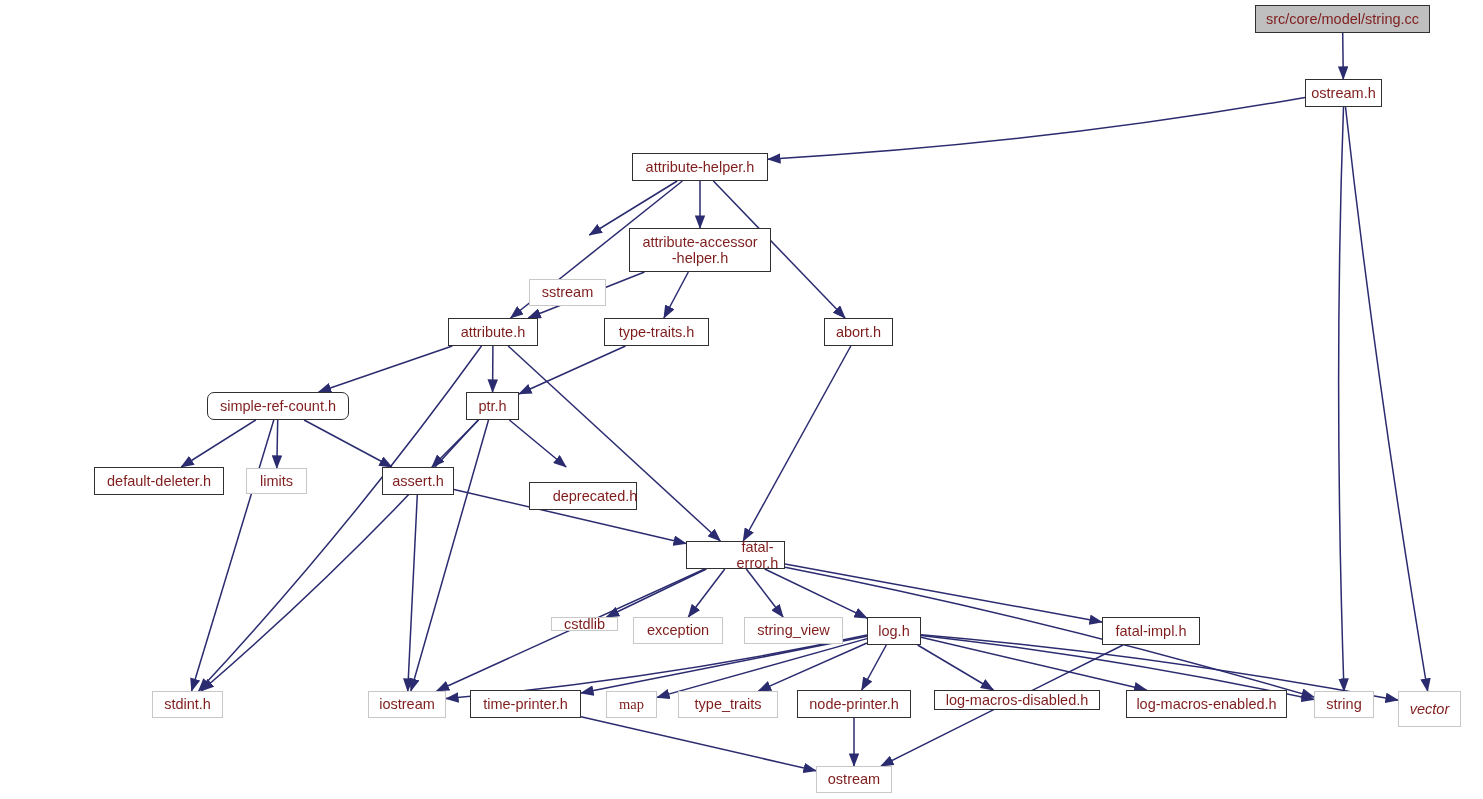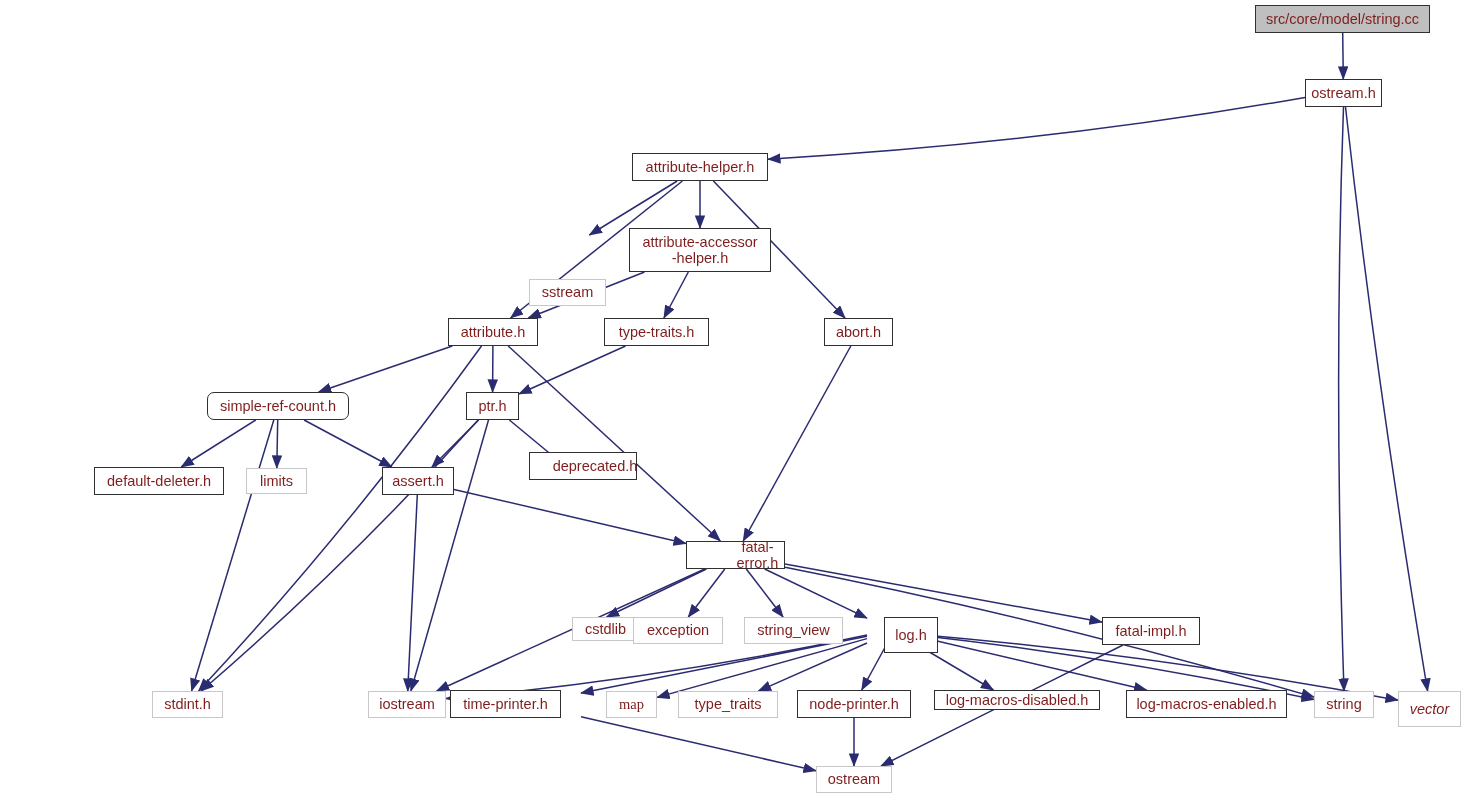--- a/index.html
+++ b/index.html
@@ -118,30 +118,30 @@
       <div class="node n-header" style="left: 629px; top: 228px; width: 142px; height: 44px;">attribute-accessor
 -helper.h</div>
       <div class="node n-header" style="left: 448px; top: 318px; width: 90px; height: 28px;">attribute.h</div>
       <div class="node n-header" style="left: 604px; top: 318px; width: 105px; height: 28px;">type-traits.h</div>
       <div class="node n-header" style="left: 824px; top: 318px; width: 69px; height: 28px;">abort.h</div>
       <div class="node n-header" style="left: 207px; top: 392px; width: 142px; height: 28px; border-radius: 7px;">simple-ref-count.h</div>
       <div class="node n-header" style="left: 466px; top: 392px; width: 53px; height: 28px;">ptr.h</div>
       <div class="node n-header" style="left: 94px; top: 467px; width: 130px; height: 28px;">default-deleter.h</div>
       <div class="node n-system" style="left: 246px; top: 468px; width: 61px; height: 26px;">limits</div>
       <div class="node n-header" style="left: 382px; top: 467px; width: 72px; height: 28px;">assert.h</div>
-      <div class="node n-header" style="left: 529px; top: 452px; width: 108px; height: 28px; padding-left: 24px;">deprecated.h</div>
+      <div class="node n-header" style="left: 529px; top: 482px; width: 108px; height: 28px; padding-left: 24px;">deprecated.h</div>
       <div class="node n-header" style="left: 686px; top: 541px; width: 99px; height: 28px; padding-left: 44px;">fatal-error.h</div>
-      <div class="node n-system" style="left: 572px; top: 617px; width: 67px; height: 24px;">cstdlib</div>
+      <div class="node n-system" style="left: 551px; top: 617px; width: 67px; height: 14px;">cstdlib</div>
       <div class="node n-system" style="left: 633px; top: 617px; width: 90px; height: 27px;">exception</div>
       <div class="node n-system" style="left: 744px; top: 617px; width: 99px; height: 27px;">string_view</div>
-      <div class="node n-header" style="left: 867px; top: 617px; width: 54px; height: 36px; margin-left: 17px;">log.h</div>
+      <div class="node n-header" style="left: 867px; top: 617px; width: 54px; height: 28px;">log.h</div>
       <div class="node n-header" style="left: 1102px; top: 617px; width: 98px; height: 28px;">fatal-impl.h</div>
       <div class="node n-system" style="left: 152px; top: 691px; width: 71px; height: 27px;">stdint.h</div>
       <div class="node n-system" style="left: 368px; top: 691px; width: 78px; height: 27px;">iostream</div>
-      <div class="node n-header" style="left: 450px; top: 690px; width: 111px; height: 28px;">time-printer.h</div>
+      <div class="node n-header" style="left: 470px; top: 690px; width: 111px; height: 28px;">time-printer.h</div>
       <div class="node n-system" style="left: 606px; top: 691px; width: 51px; height: 27px; font-family: Liberation Serif, serif;">map</div>
       <div class="node n-system" style="left: 678px; top: 691px; width: 100px; height: 27px;">type_traits</div>
       <div class="node n-header" style="left: 797px; top: 690px; width: 114px; height: 28px;">node-printer.h</div>
       <div class="node n-header" style="left: 934px; top: 690px; width: 166px; height: 20px;">log-macros-disabled.h</div>
       <div class="node n-header" style="left: 1126px; top: 690px; width: 161px; height: 28px;">log-macros-enabled.h</div>
       <div class="node n-system" style="left: 1314px; top: 691px; width: 60px; height: 27px;">string</div>
       <div class="node n-system" style="left: 1398px; top: 691px; width: 63px; height: 36px; font-style: italic;">vector</div>
       <div class="node n-system" style="left: 816px; top: 766px; width: 76px; height: 27px;">ostream</div>
     </div>
 </div>

